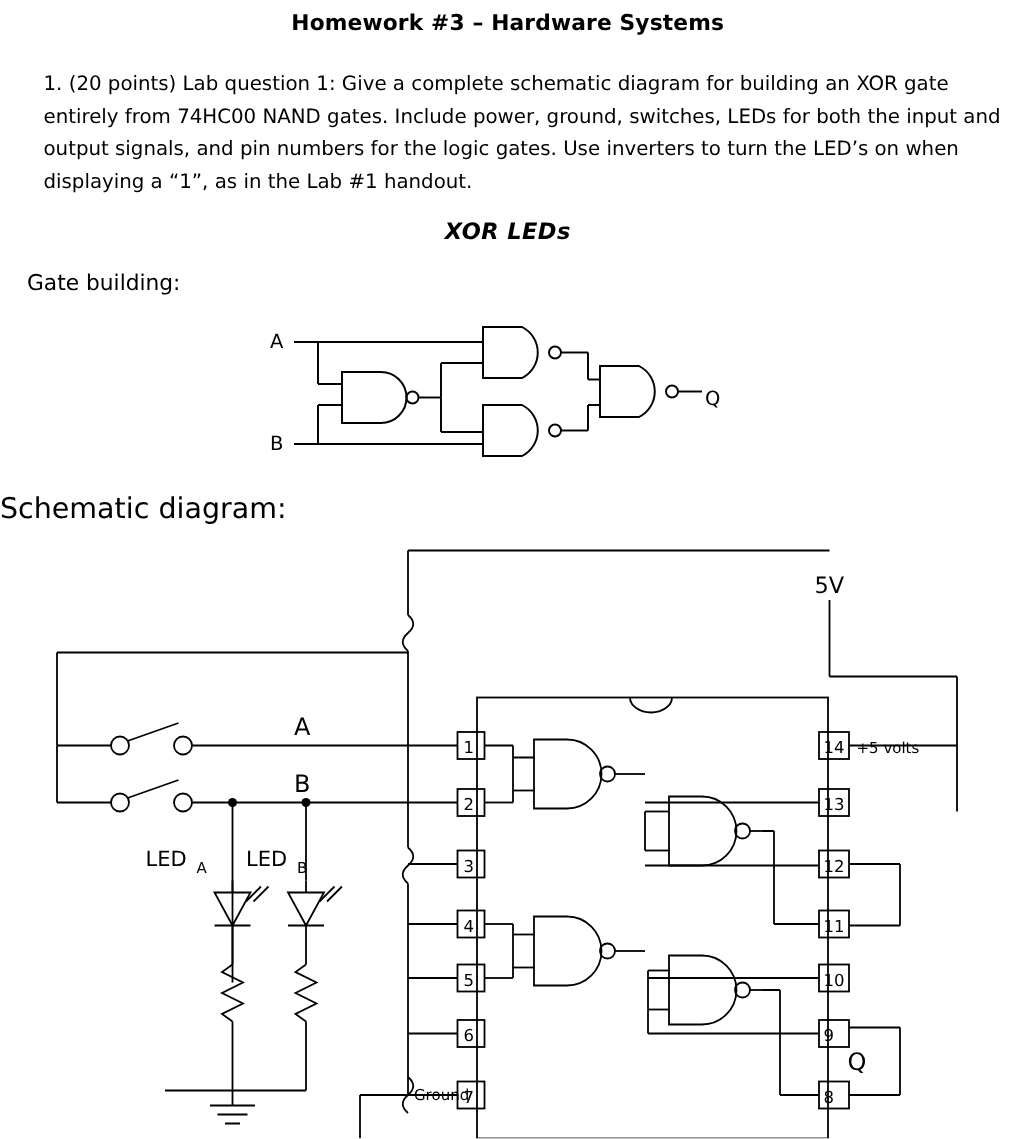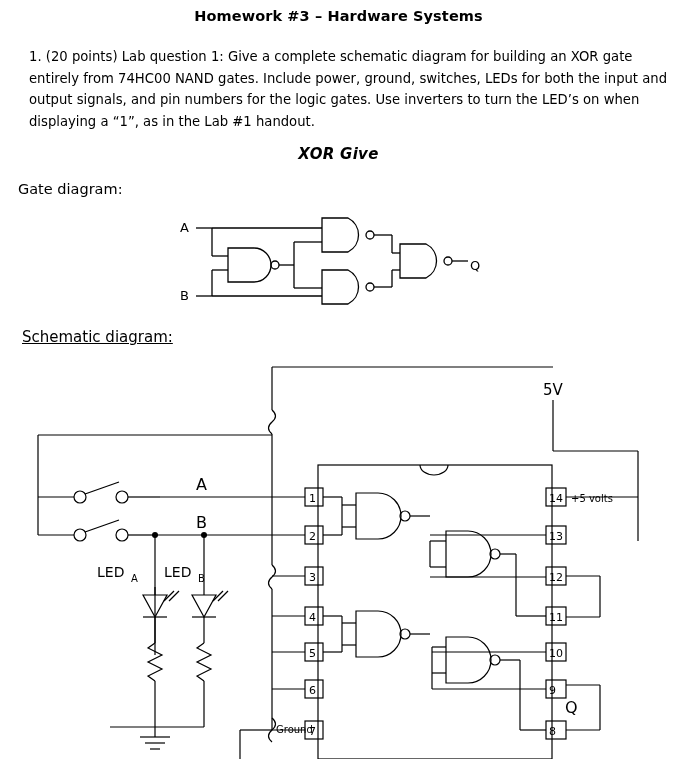--- a/index.html
+++ b/index.html
@@ -52,23 +52,22 @@
   }
   .label-gate-diagram {
     position: absolute;
     top: 181px;
     left: 18px;
     font-size: 14.5px;
   }
   .label-schematic-diagram {
     position: absolute;
     top: 328px;
-    left: 22px;
-    font-size: 15px;
-    text-decoration: underline;
+    left: 0;
+    font-size: 19px;
   }
   .gate-diagram-svg {
     position: absolute;
     top: 208px;
     left: 170px;
   }
   .schematic-svg {
     position: absolute;
     top: 355px;
     left: 0px;
@@ -80,23 +79,23 @@
 </style>
 </head>
 <body>
 
 <div class="page">
 
   <div class="doc-title">Homework #3 – Hardware Systems</div>
 
   <div class="question-block">1. (20 points) Lab question 1: Give a complete schematic diagram for building an XOR gate entirely from 74HC00 NAND gates. Include power, ground, switches, LEDs for both the input and output signals, and pin numbers for the logic gates. Use inverters to turn the LED’s on when displaying a “1”, as in the Lab #1 handout.</div>
 
-  <div class="section-title">XOR Give</div>
-
-  <div class="label-gate-diagram">Gate diagram:</div>
+  <div class="section-title">XOR LEDs</div>
+
+  <div class="label-gate-diagram">Gate building:</div>
 
   <div class="label-schematic-diagram">Schematic diagram:</div>
 
   <svg class="gate-diagram-svg" width="330" height="110" viewBox="0 0 330 110" fill="none" stroke="#000" stroke-width="1.3">
 
     <text x="10" y="24" font-size="13" stroke="none">A</text>
 
     <text x="10" y="92" font-size="13" stroke="none">B</text>
 
     <text x="300" y="62" font-size="13" stroke="none">Q</text>

